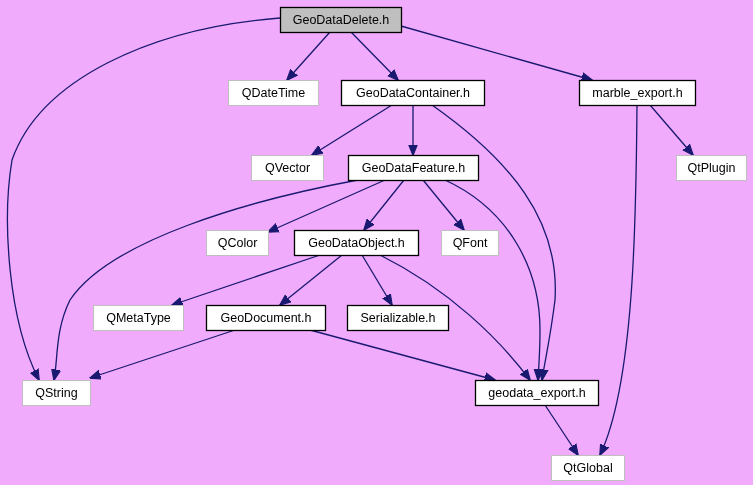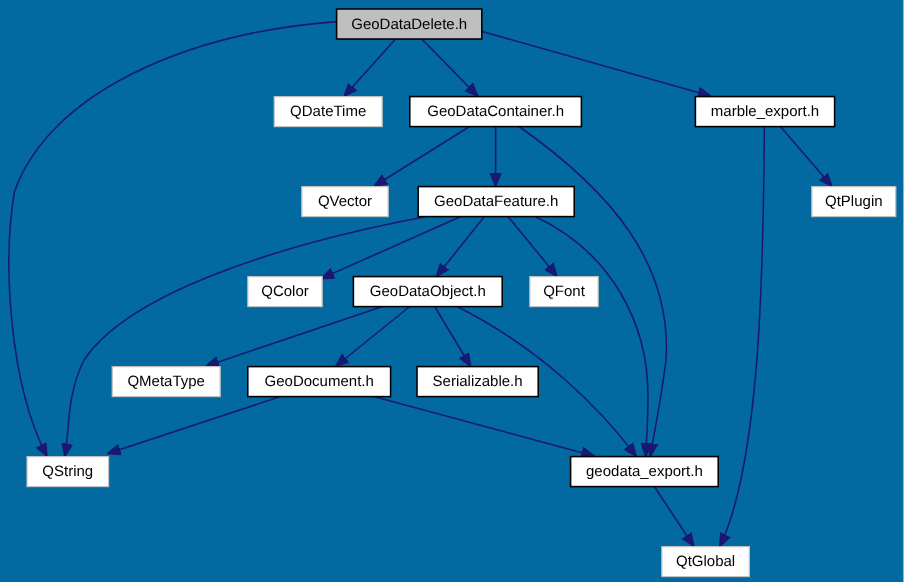--- a/index.html
+++ b/index.html
@@ -1,16 +1,16 @@
 <!DOCTYPE html>
 <html><head>
 <meta charset="utf-8">
 <style>
   html, body { margin: 0; padding: 0; background: #ffffff; }
-  #canvas { position: relative; width: 753px; height: 485px; overflow: hidden; background: #0369a1; }
+  #canvas { position: relative; width: 753px; height: 485px; overflow: hidden; background: #f0abfc; }
   svg { position: absolute; left: 0; top: 0; }
   .node-label { font-family: "Liberation Sans", sans-serif; font-size: 12.5px; fill: #000; }
 </style>
 </head>
 <body>
 
 <div id="canvas">
   <svg id="graph" width="753" height="485" viewBox="0 0 753 485">
     <defs>
       <marker id="arrow" viewBox="0 0 10 10" refX="9.5" refY="5" markerWidth="11" markerHeight="11" markerUnits="userSpaceOnUse" orient="auto">

